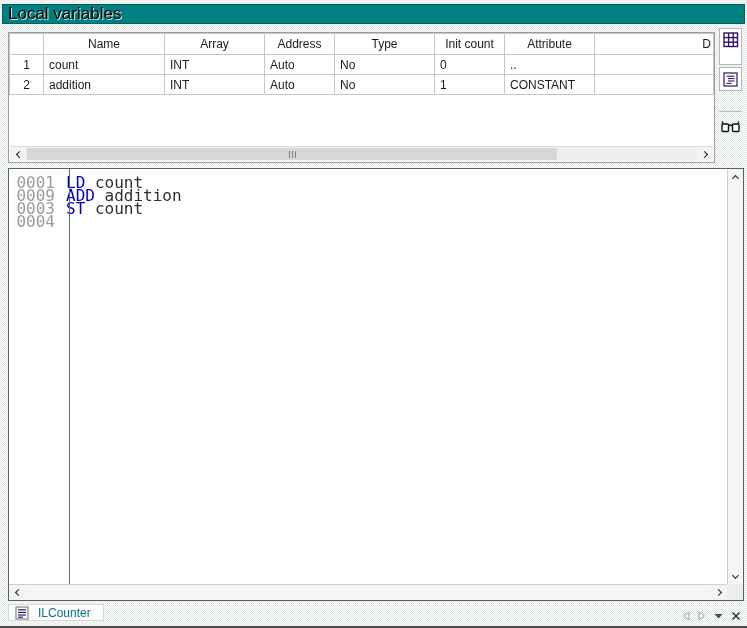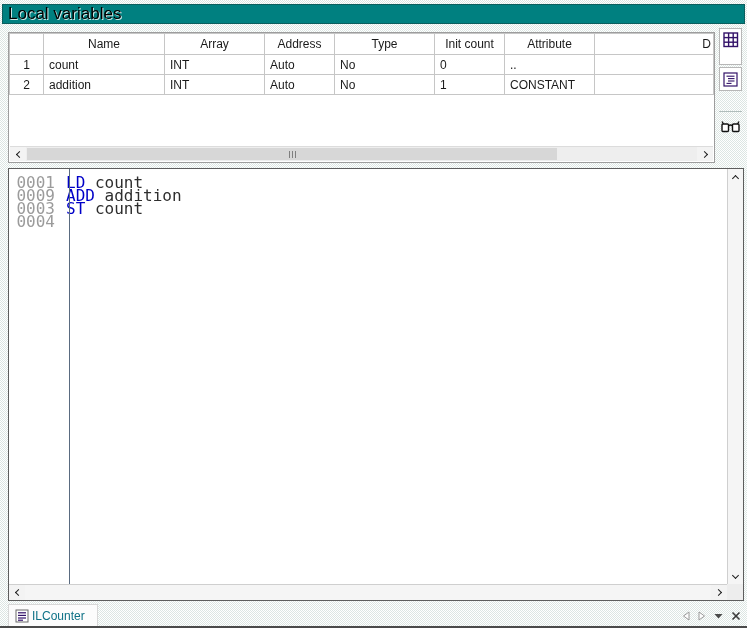--- a/index.html
+++ b/index.html
@@ -80,23 +80,23 @@
   .editor-vscroll .sb-btn { width:100%; height:15px; background:#f5f5f5; }
   .editor-vscroll .sb-btn.up { top:0; } .editor-vscroll .sb-btn.down { top:auto; bottom:0; }
   .editor-hscroll {
     position:absolute; left:0; bottom:0; right:16px; height:16px;
     background:#f5f5f5; border-top:1px solid #cfcfcf;
   }
   .editor-corner { position:absolute; right:0; bottom:0; width:16px; height:16px; background:#ededed; }
   
   .tab-bar { position:absolute; left:0; right:0; top:604px; height:22px; }
   .tab {
-    position:absolute; left:8px; top:0; height:24px;
+    position:absolute; left:8px; top:0; height:17px;
     background:#fcfcfc; border:1px solid #d8d8d8;
-    display:flex; align-items:center; gap:3px; padding:0 12px 0 6px;
+    display:flex; align-items:center; gap:9px; padding:0 12px 0 6px;
     font-size:12px; color:#0d7186;
   }
   .tab-nav { position:absolute; right:6px; top:3px; height:18px; display:flex; align-items:center; gap:8px; }
   .tab-nav > span { display:flex; align-items:center; justify-content:center; }
   
   .chev { display:block; width:5px; height:5px; border-right:1.6px solid #1d1d1d; border-bottom:1.6px solid #1d1d1d; }
   .chev.left  { transform:rotate(135deg); margin-left:2px; }
   .chev.right { transform:rotate(-45deg); margin-right:2px; }
   .chev.up    { transform:rotate(-135deg); margin-top:3px; }
   .chev.down  { transform:rotate(45deg); margin-bottom:3px; }

